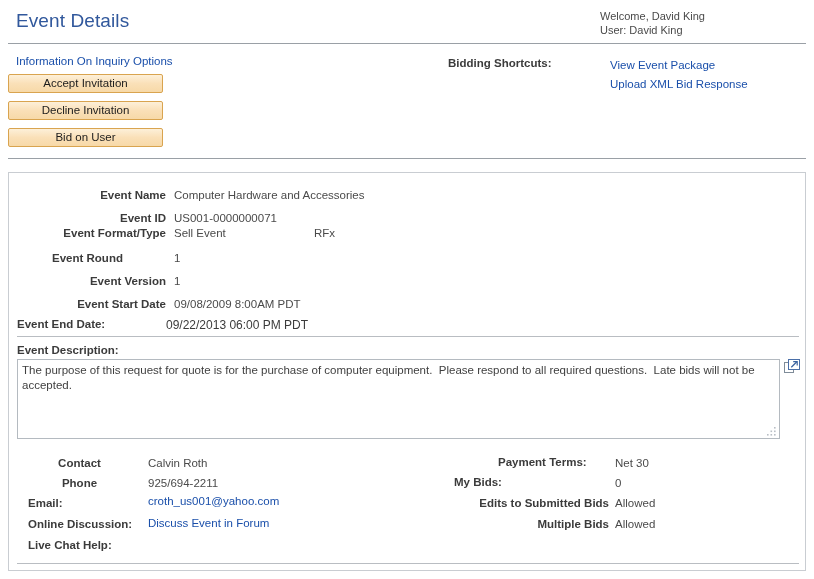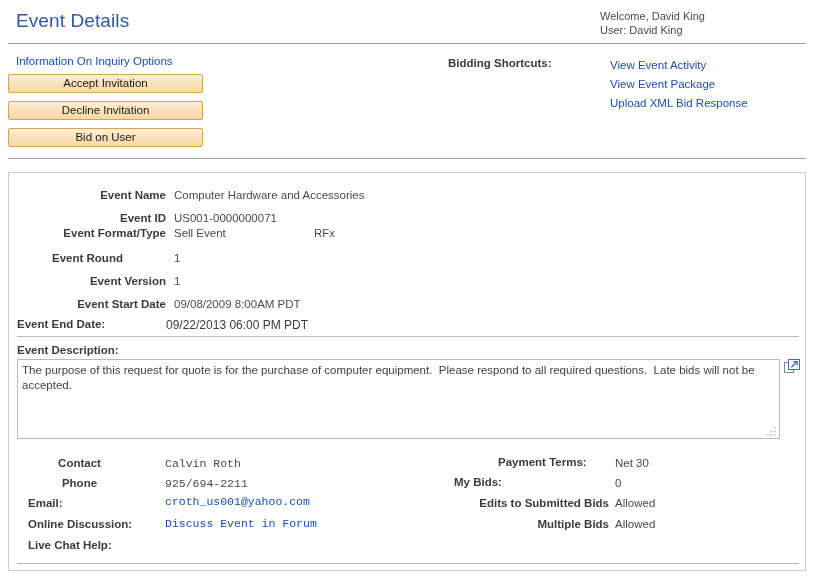--- a/index.html
+++ b/index.html
@@ -54,21 +54,21 @@
     color: #1a4faa;
     text-decoration: none;
     font-size: 11.5px;
     white-space: nowrap;
     cursor: pointer;
   }
 
   .pt-button {
     position: absolute;
     left: 8px;
-    width: 195px;
+    width: 155px;
     height: 19px;
     line-height: 17px;
     text-align: center;
     font-size: 11.5px;
     color: #1c1c1c;
     background: linear-gradient(to bottom, #fdf0d9 0%, #fae0b8 50%, #f7d9a8 100%);
     border: 1px solid #d9a44f;
     border-radius: 2px;
     box-sizing: border-box;
     cursor: pointer;
@@ -189,21 +189,21 @@
     left: 775px;
     top: 186px;
     width: 16px;
     height: 15px;
     cursor: pointer;
   }
 
   
   .b-lbl-right { width: 141px; left: 0px; text-align: center; }
   .b-lbl-left  { left: 8px; text-align: right; padding-left: 11px; }
-  .b-val       { left: 156px; font-family: Liberation Mono, monospace; }
+  .b-val       { left: 139px; }
 
   .r-lbl-right { left: 300px; width: 300px; text-align: right; }
   .r-lbl-left  { left: 445px; text-align: left; }
   .r-val       { left: 606px; }
 
   .link-val {
     color: #1a4faa;
     text-decoration: none;
     cursor: pointer;
   }
@@ -221,21 +221,20 @@
 <div class="hrule" id="hrule-top"></div>
 
 <a id="inquiry-options-link" href="#">Information On Inquiry Options</a>
 
 <button class="pt-button" id="btn-accept">Accept Invitation</button>
 <button class="pt-button" id="btn-decline">Decline Invitation</button>
 <button class="pt-button" id="btn-bid">Bid on User</button>
 
 <div id="bidding-shortcuts-label">Bidding Shortcuts:</div>
 <div id="shortcut-links">
-  <a href="#">View Event Activity</a>
   <a href="#">View Event Package</a>
   <a href="#">Upload XML Bid Response</a>
 </div>
 
 <div class="hrule" id="hrule-mid"></div>
 
 <div id="details-panel">
 
   <div class="lbl-right d-lbl" style="top:16px;">Event Name</div>
   <div class="val d-val" style="top:16px;">Computer Hardware and Accessories</div>

